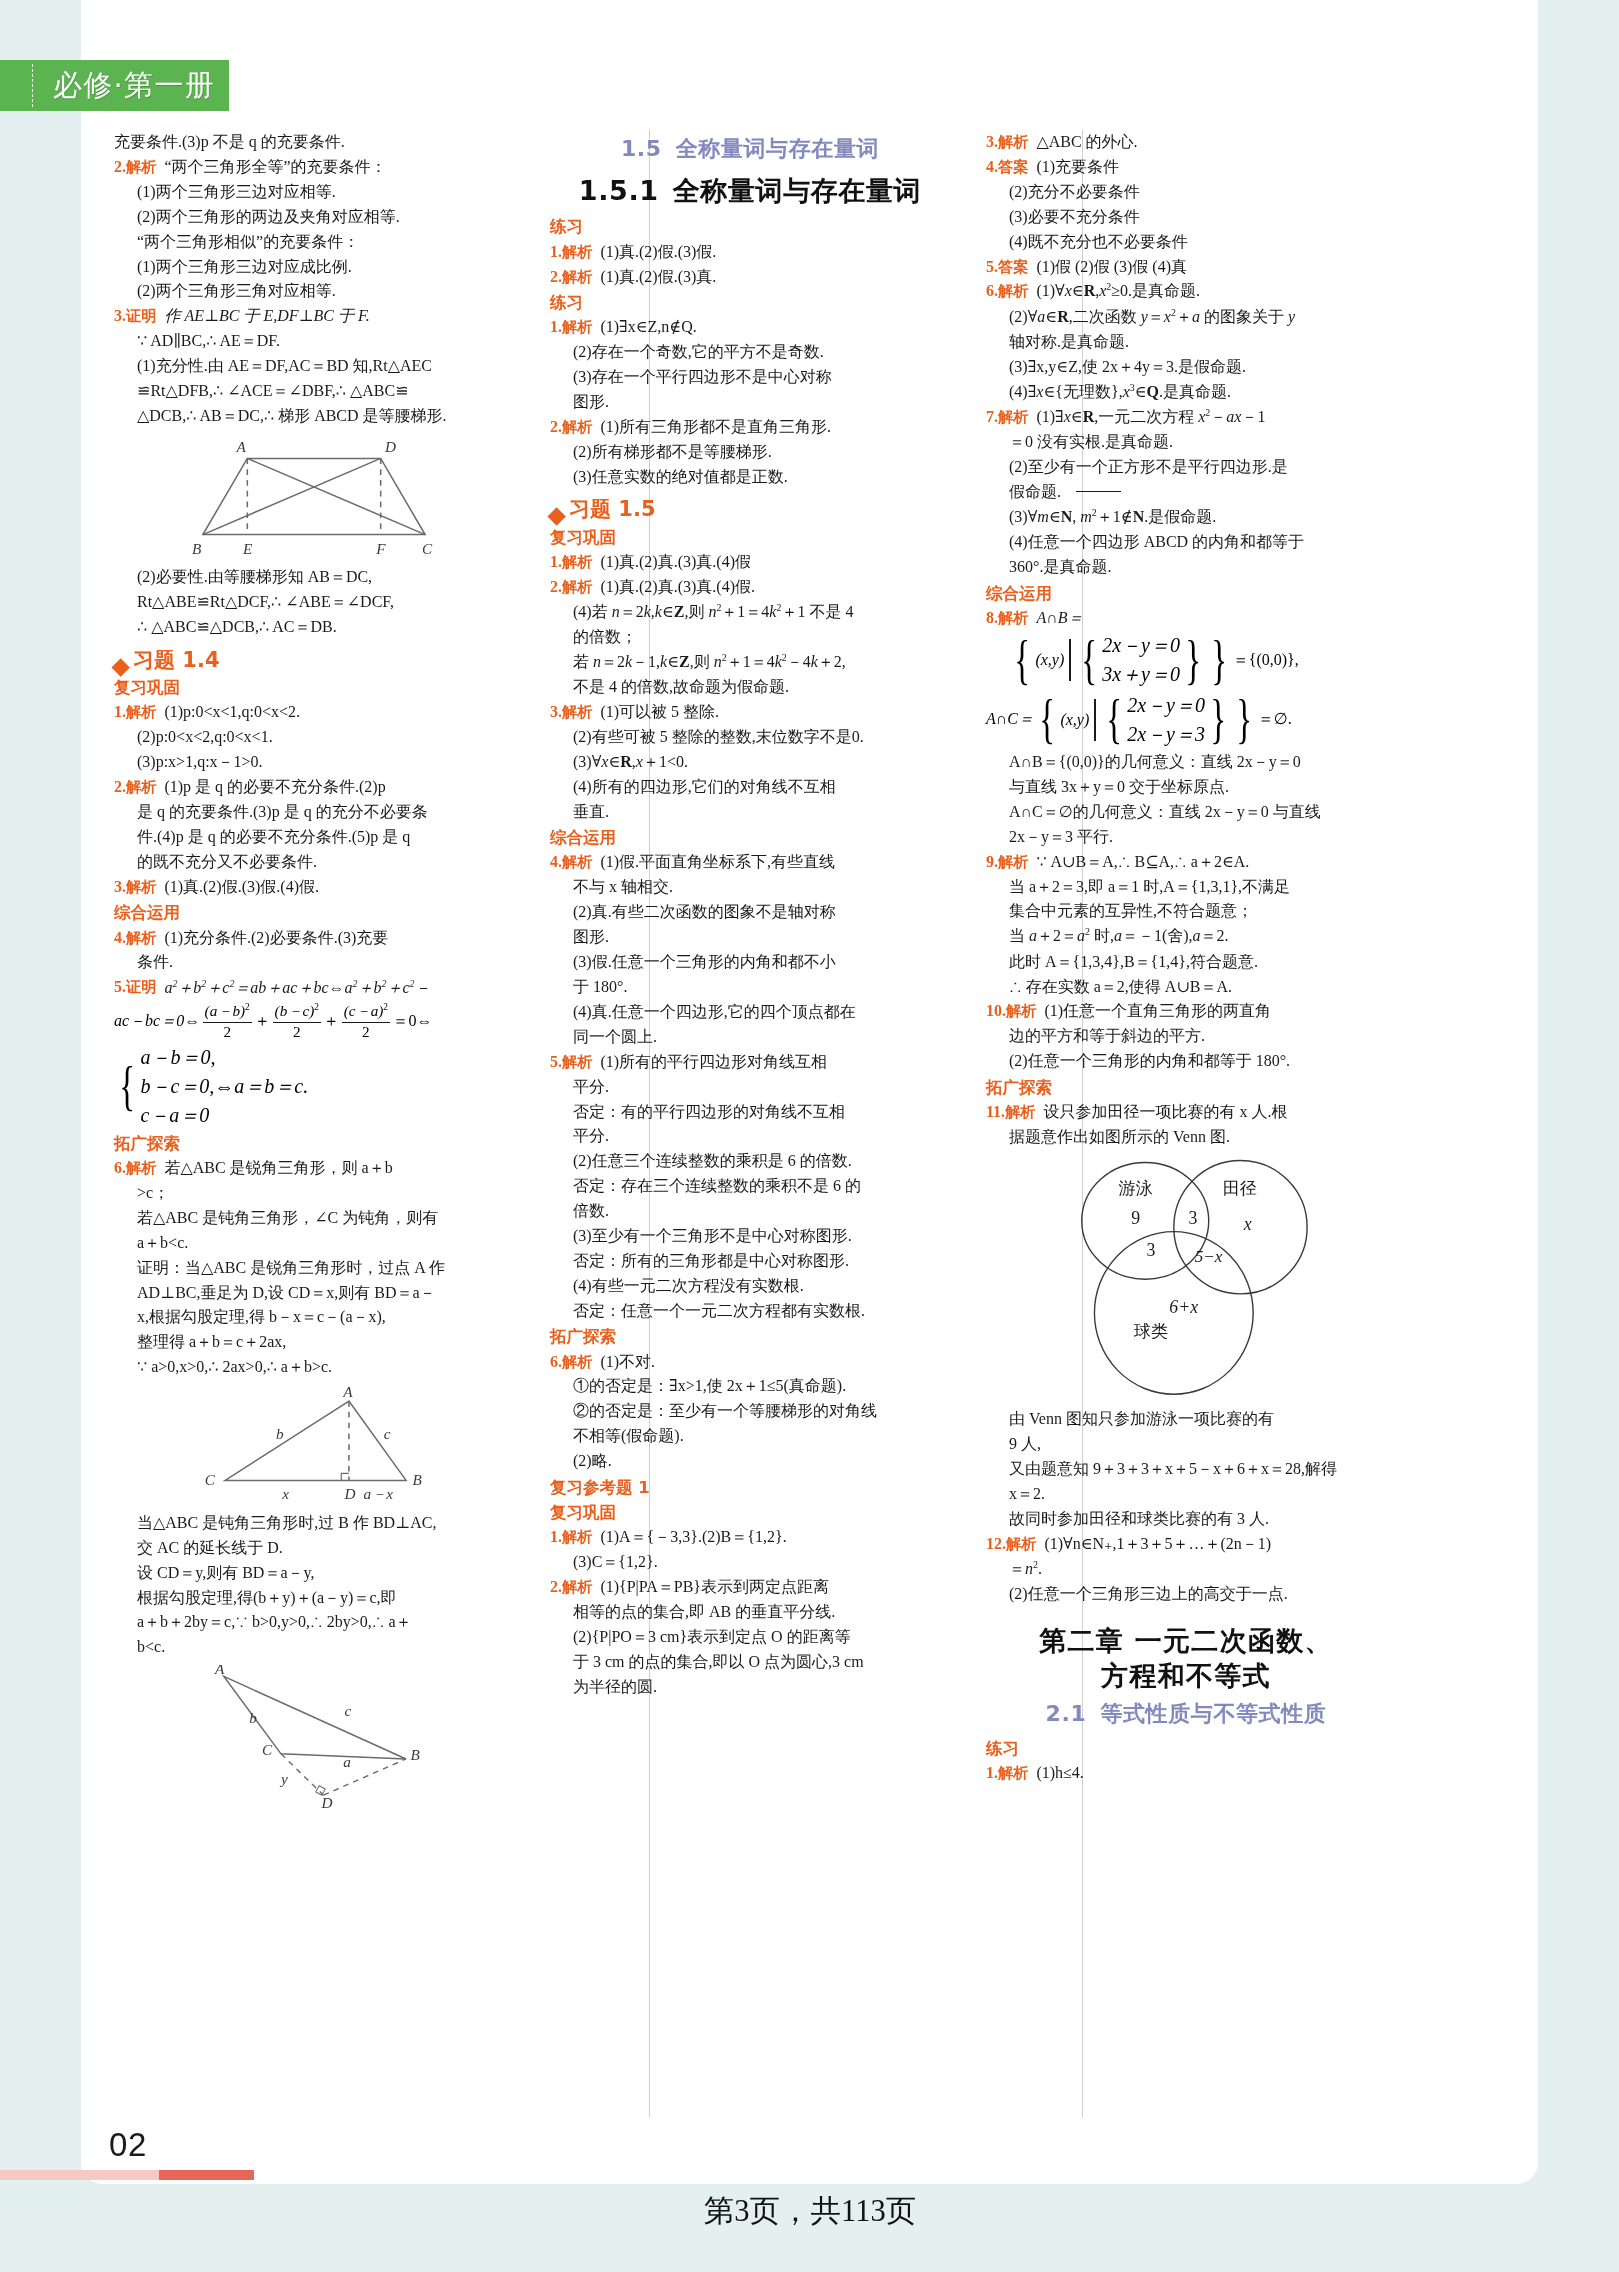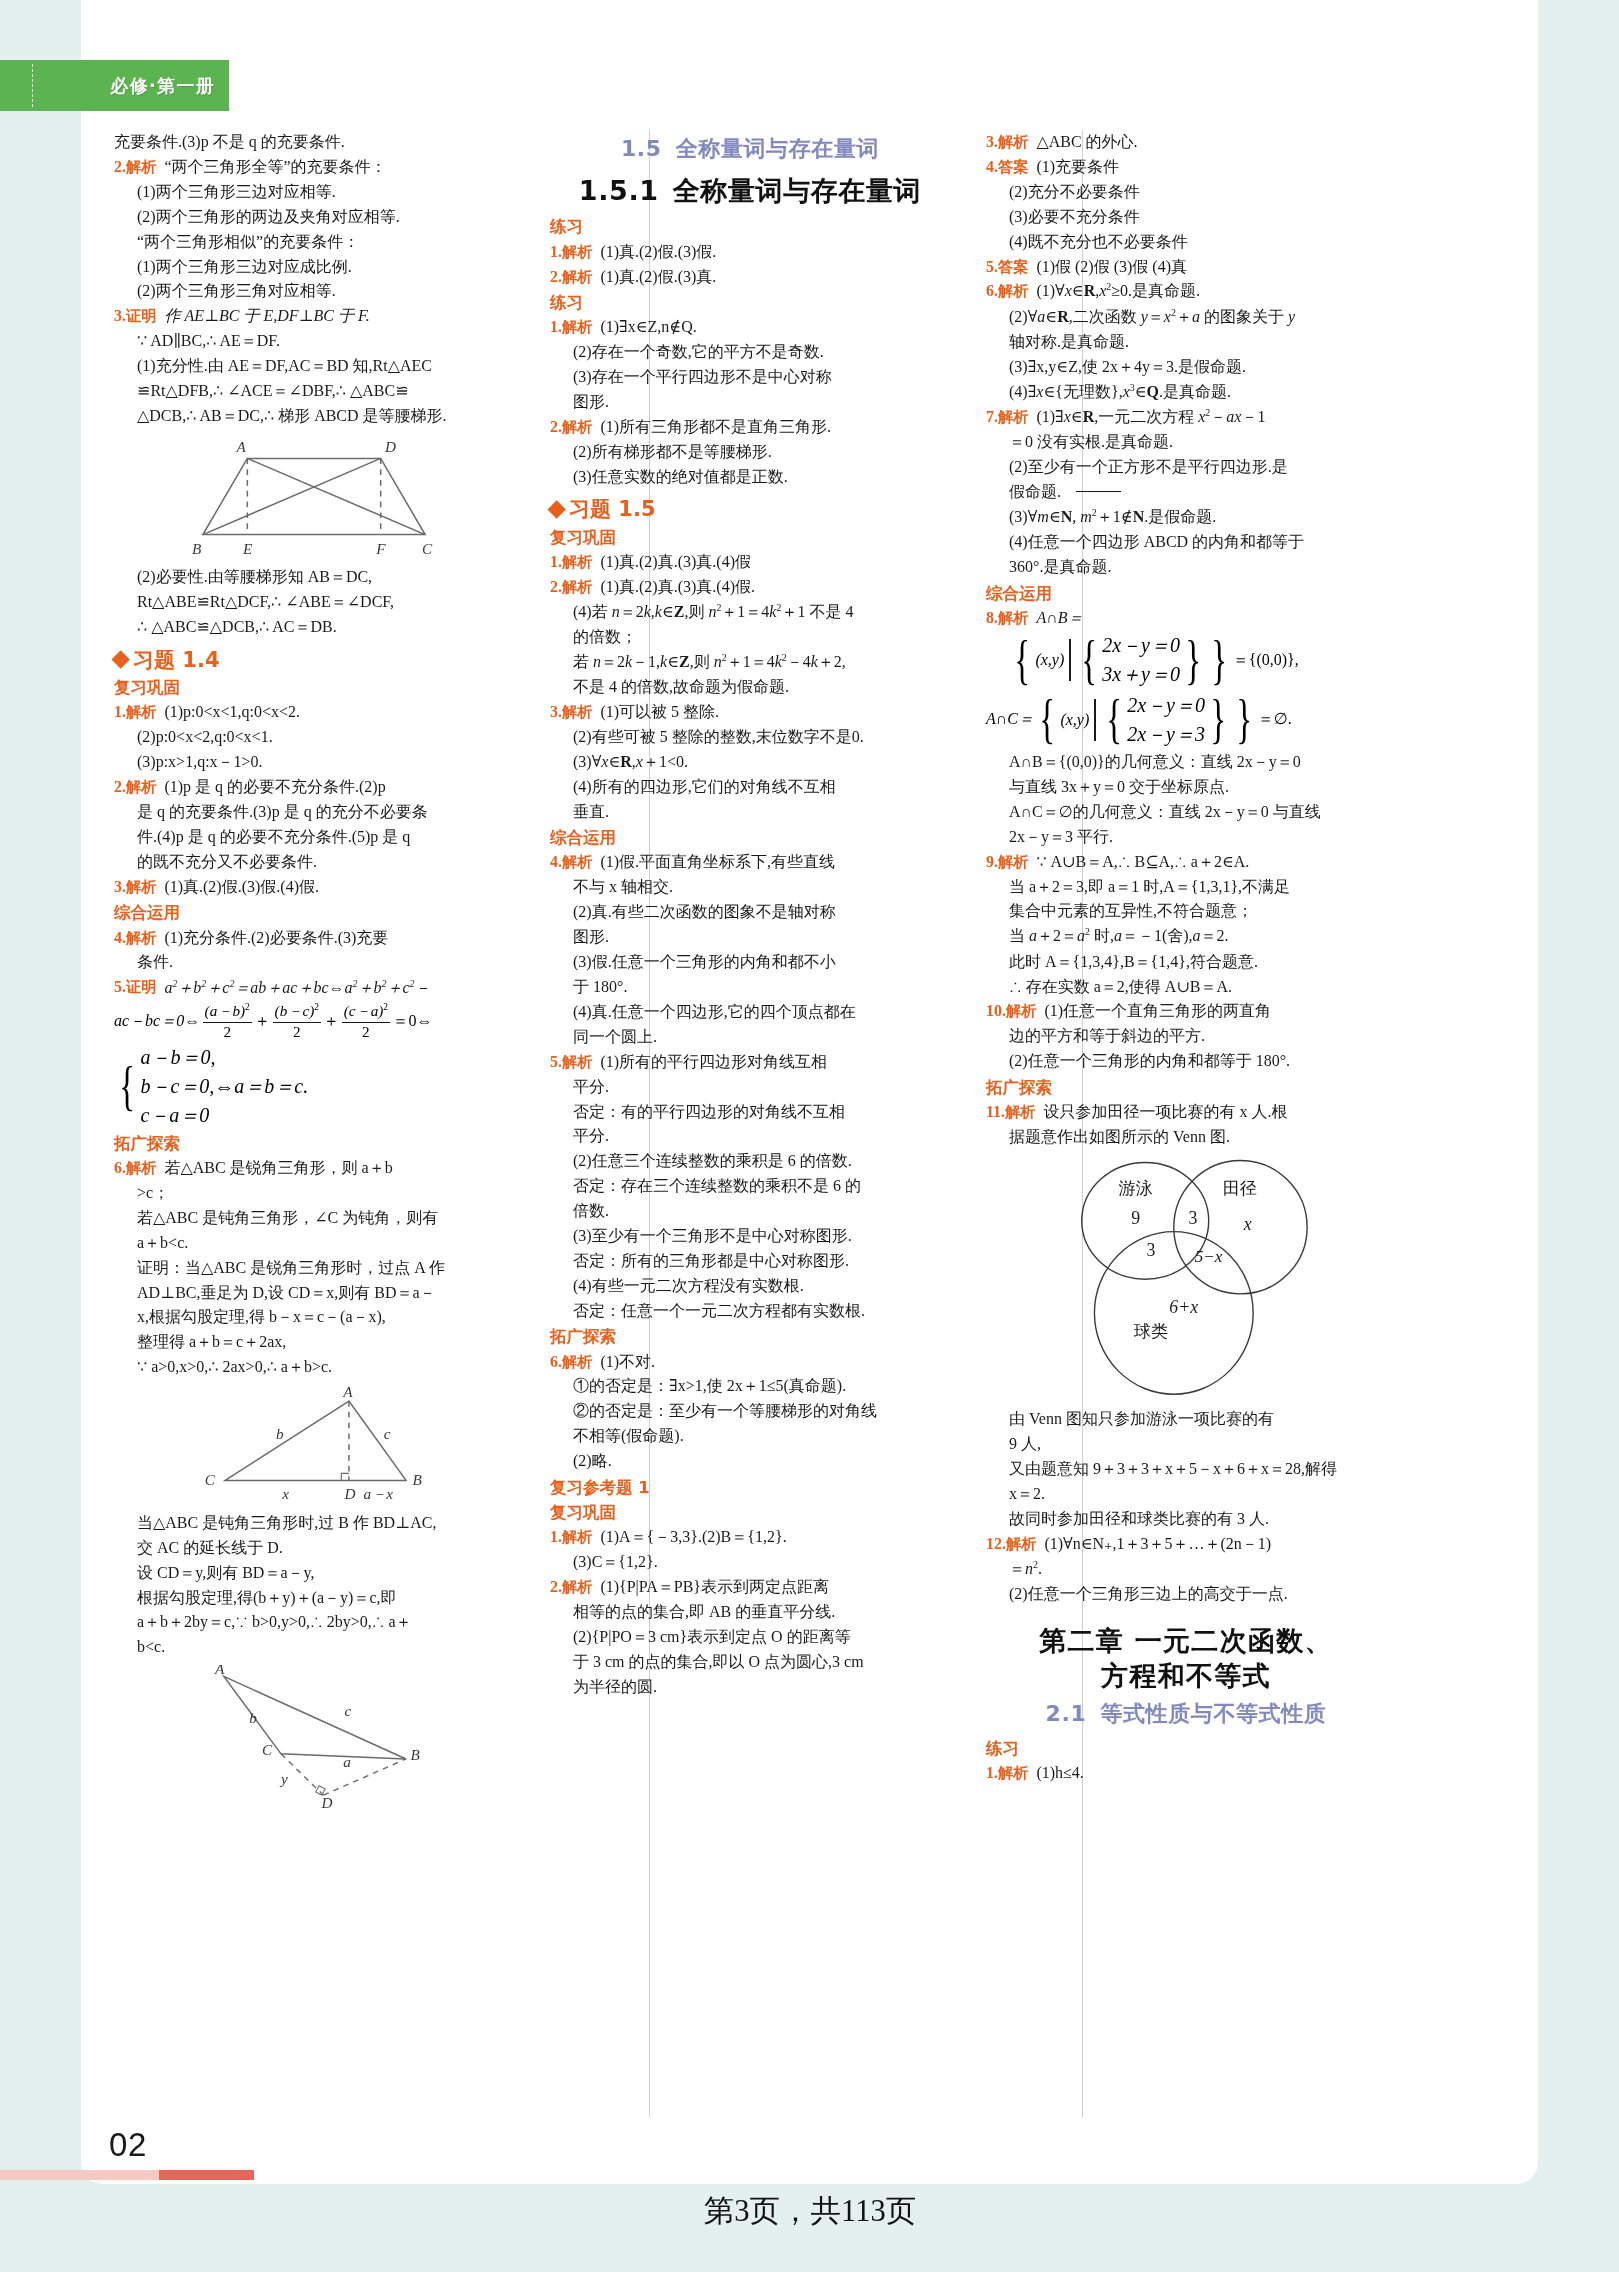--- a/index.html
+++ b/index.html
@@ -21,21 +21,21 @@
     background:#5cb450;
     display:flex;align-items:center;justify-content:flex-end;
     padding-right:14px;box-sizing:border-box;
   }
   .banner .dash{
     position:absolute;left:32px;top:3.8px;bottom:3.8px;width:0;
     border-left:1.9px dashed rgba(255,255,255,.85);
   }
   .banner-title{
     color:#ffffff;font-family:"DejaVu Sans","Liberation Sans",sans-serif;
-    font-weight:bold;font-size:18px;letter-spacing:1.3px;
+    font-weight:normal;font-size:29px;letter-spacing:1.3px;
     text-shadow:0.6px 0.6px 0 rgba(0,0,0,.18);
   }
   
   .cols{
     position:absolute;left:114px;top:130px;width:1394px;height:1987px;
     display:flex;gap:36px;
   }
   .col{width:400px;position:relative;}
   .rule{
     position:absolute;top:0;bottom:0;width:0.6px;background:#cfcfcf;
@@ -54,21 +54,21 @@
   .tag{color:#e8601c;font-weight:bold;
        font-family:"DejaVu Sans","Liberation Sans",sans-serif;font-size:15.2px;}
   .sub-head{
     color:#e8601c;font-weight:bold;font-size:16.5px;
     font-family:"DejaVu Sans","Liberation Sans",sans-serif;
     margin:3.2px 0 1.3px 0;
   }
   .ex-head{
     color:#e8601c;font-weight:bold;font-size:21px;
     font-family:"DejaVu Sans","Liberation Sans",sans-serif;
-    margin:6.3px 0 2.5px 0;display:flex;align-items:center;gap:5.7px;
+    margin:6.3px 0 2.5px 0;display:flex;align-items:flex-end;gap:5.7px;
   }
   .diamond{
     width:13.3px;height:13.3px;background:#e8601c;transform:rotate(45deg);
     display:inline-block;
   }
   .sec-head{
     color:#8189bd;font-weight:bold;font-size:22px;
     font-family:"DejaVu Sans","Liberation Sans",sans-serif;
     text-align:center;margin:3.8px 0 9px 0;letter-spacing:0.6px;
   }

